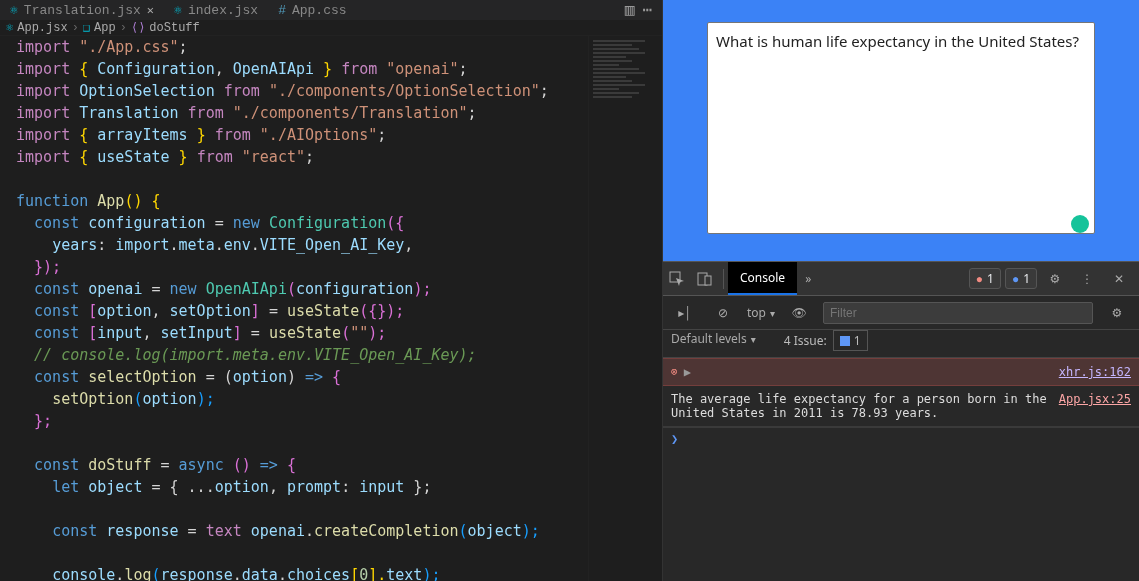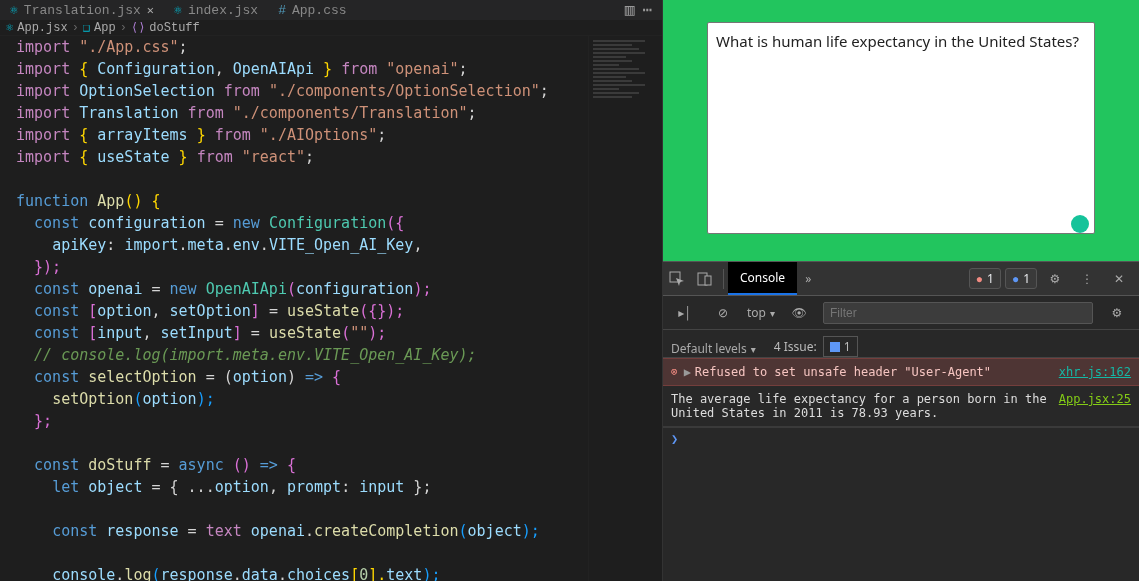--- a/index.html
+++ b/index.html
@@ -31,50 +31,50 @@
 .k-num { color:#b5cea8;}
 .k-plain { color:#d4d4d4;}
 .minimap { width:74px; background:#1e1e1e; border-left:1px solid #222; padding:4px;}
 .mm-line { height:2px; margin-bottom:2px; }
 .mm1{background:#3a3a3a;width:60%;}
 .mm2{background:#3a3a3a;width:80%;}
 .mm3{background:#3a3a3a;width:50%;}
 .mm4{background:#3a3a3a;width:70%;}
 .mm5{background:#3a3a3a;width:40%;}
 
-.preview { background:#22c55e; padding:22px; display:flex; flex-direction:column; align-items:center; gap:18px;}
+.preview { background:#3b82f6; padding:22px; display:flex; flex-direction:column; align-items:center; gap:18px;}
 .textarea-box { width:388px; height:212px; border:1px solid #767676; border-radius:2px; padding:8px; font-family:system-ui,sans-serif; font-size:15px; color:#222; position:relative; resize:none;}
 .gram-badge { position:absolute; right:6px; bottom:6px; width:18px; height:18px; border-radius:50%; background:#15c39a;}
 .do-btn { background:#efefef; border:1px solid #888; padding:6px 14px; font-family:system-ui,sans-serif; font-size:13px; color:#222; cursor:pointer;}
 
 .devtools { flex:1; display:flex; flex-direction:column; border-top:1px solid #555; background:#282828; color:#e8eaed; font-family:system-ui,sans-serif; font-size:12px; min-height:0;}
 .dt-topbar { display:flex; align-items:center; height:34px; background:#333; border-bottom:1px solid #555;}
 .dt-ico { width:28px; height:28px; display:flex; align-items:center; justify-content:center; color:#aaa; }
 .dt-tab { padding:0 12px; height:100%; display:flex; align-items:center; color:#aaa;}
 .dt-tab.active { background:#000; color:#fff; border-bottom:2px solid #1a73e8;}
 .dt-overflow { padding:0 8px; color:#aaa;}
 .dt-right { margin-left:auto; display:flex; align-items:center; gap:4px; padding-right:6px;}
 .dt-badge { display:flex; align-items:center; gap:4px; background:#3a3a3a; border:1px solid #555; border-radius:3px; padding:1px 6px;}
 .dt-badge.err .dot{color:#f28b82;}
 .dt-badge.warn .dot{color:#5e97f6;}
 .dot::before{content:"●";}
 .dt-toolbar{display:flex; align-items:center; gap:10px; height:34px; padding:0 8px; background:#282828; border-bottom:1px solid #444;}
 .dt-dd{display:flex;align-items:center;gap:4px;color:#aaa;}
 .dt-dd::after{content:"▾"; font-size:10px; color:#aaa;}
 .filter-in{flex:1; background:#3c3c3c; border:1px solid #555; color:#fdba74; padding:3px 6px; font-size:12px; border-radius:2px;}
-.dt-row2{display:flex; align-items:flex-end; gap:18px; height:28px; padding:0 8px; border-bottom:1px solid #444; color:#bbb;}
+.dt-row2{display:flex; align-items:flex-start; gap:28px; height:28px; padding:0 8px; border-bottom:1px solid #444; color:#bbb;}
 .issue-badge{border:1px solid #555; padding:1px 6px; display:flex; gap:4px; align-items:center;}
 .issue-badge .sq{width:10px;height:10px;background:#5e97f6;}
 .console-body{flex:1; overflow:auto;}
 .err-line{display:flex; padding:6px 8px; background:#4e3534; border-top:1px solid #743e3c; border-bottom:1px solid #743e3c; font-family:Menlo,Consolas,monospace; color:#f5c4c0;}
 .err-ico{color:#f28b82; margin-right:6px; font-size:11px;}
 .err-arrow{color:#999; margin-right:4px;}
-.err-src{margin-left:auto; color:#14b8a6; text-decoration:underline;}
+.err-src{margin-left:auto; color:#c4b5fd; text-decoration:underline;}
 .log-line{padding:6px 8px; border-bottom:1px solid #3a3a3a; font-family:Menlo,Consolas,monospace; color:#ddd;}
-.log-src{float:right; color:#84cc16; text-decoration:underline;}
+.log-src{float:right; color:#fca5a5; text-decoration:underline;}
 .prompt-line{border-top:1px solid #3a3a3a;padding:4px 8px; color:#5e97f6; font-family:Menlo,Consolas,monospace;}
 .prompt-line::before{content:"❯ "; color:#5e97f6;}
 </style>
 </head>
 <body>
 
 <div class="left-pane">
   <div class="tab-row">
     <div class="tab">
         <span class="ico react">⚛</span>
@@ -107,21 +107,21 @@
   <div class="editor-wrap">
     <div class="code-area"><span class="k-key">import</span> <span class="k-str">"./App.css"</span><span class="k-plain">;</span>
 <span class="k-key">import</span> <span class="k-brace2">{</span> <span class="k-var">Configuration</span><span class="k-plain">, </span><span class="k-var">OpenAIApi</span> <span class="k-brace2">}</span> <span class="k-key">from</span> <span class="k-str">"openai"</span><span class="k-plain">;</span>
 <span class="k-key">import</span> <span class="k-var">OptionSelection</span> <span class="k-key">from</span> <span class="k-str">"./components/OptionSelection"</span><span class="k-plain">;</span>
 <span class="k-key">import</span> <span class="k-var">Translation</span> <span class="k-key">from</span> <span class="k-str">"./components/Translation"</span><span class="k-plain">;</span>
 <span class="k-key">import</span> <span class="k-brace2">{</span> <span class="k-var">arrayItems</span> <span class="k-brace2">}</span> <span class="k-key">from</span> <span class="k-str">"./AIOptions"</span><span class="k-plain">;</span>
 <span class="k-key">import</span> <span class="k-brace2">{</span> <span class="k-var">useState</span> <span class="k-brace2">}</span> <span class="k-key">from</span> <span class="k-str">"react"</span><span class="k-plain">;</span>
 
 <span class="k-def">function</span> <span class="k-fn">App</span><span class="k-brace2">()</span> <span class="k-brace2">{</span>
   <span class="k-def">const</span> <span class="k-var">configuration</span> <span class="k-plain">=</span> <span class="k-def">new</span> <span class="k-type">Configuration</span><span class="k-brace">({</span>
-    <span class="k-var">apiKey</span><span class="k-plain">: </span><span class="k-var">import</span><span class="k-plain">.</span><span class="k-var">meta</span><span class="k-plain">.</span><span class="k-var">env</span><span class="k-plain">.</span><span class="k-var">VITE_Open_AI_Key</span><span class="k-plain">,</span>
+    <span class="k-var">years</span><span class="k-plain">: </span><span class="k-var">import</span><span class="k-plain">.</span><span class="k-var">meta</span><span class="k-plain">.</span><span class="k-var">env</span><span class="k-plain">.</span><span class="k-var">VITE_Open_AI_Key</span><span class="k-plain">,</span>
   <span class="k-brace">});</span>
   <span class="k-def">const</span> <span class="k-var">openai</span> <span class="k-plain">=</span> <span class="k-def">new</span> <span class="k-type">OpenAIApi</span><span class="k-brace">(</span><span class="k-var">configuration</span><span class="k-brace">);</span>
   <span class="k-def">const</span> <span class="k-brace">[</span><span class="k-var">option</span><span class="k-plain">, </span><span class="k-var">setOption</span><span class="k-brace">]</span> <span class="k-plain">=</span> <span class="k-fn">useState</span><span class="k-brace">({});</span>
   <span class="k-def">const</span> <span class="k-brace">[</span><span class="k-var">input</span><span class="k-plain">, </span><span class="k-var">setInput</span><span class="k-brace">]</span> <span class="k-plain">=</span> <span class="k-fn">useState</span><span class="k-brace">(</span><span class="k-str">""</span><span class="k-brace">);</span>
   <span class="k-com">// console.log(import.meta.env.VITE_Open_AI_Key);</span>
   <span class="k-def">const</span> <span class="k-fn">selectOption</span> <span class="k-plain">= (</span><span class="k-var">option</span><span class="k-plain">) </span><span class="k-def">=&gt;</span><span class="k-brace"> {</span>
     <span class="k-fn">setOption</span><span class="k-brace3">(</span><span class="k-var">option</span><span class="k-brace3">);</span>
   <span class="k-brace">};</span>
 
   <span class="k-def">const</span> <span class="k-fn">doStuff</span> <span class="k-plain">= </span><span class="k-def">async</span><span class="k-brace"> () </span><span class="k-def">=&gt;</span><span class="k-brace"> {</span>
@@ -204,21 +204,20 @@
         <span class="issue-badge">
             <span class="sq"></span>
             <span>1</span>
           </span>
       </span>
     </div>
     <div class="console-body">
       <div class="err-line">
         <span class="err-ico">⊗</span>
         <span class="err-arrow">▶</span>
-        <span>Refused to set unsafe header "User-Agent"</span>
         <span class="err-src">xhr.js:162</span>
       </div>
       <div class="log-line">
         <span class="log-src">App.jsx:25</span>
         <span>The average life expectancy for a person born in the United States in 2011 is 78.93 years.</span>
       </div>
       <div class="prompt-line"></div>
     </div>
   </div>
 </div>

